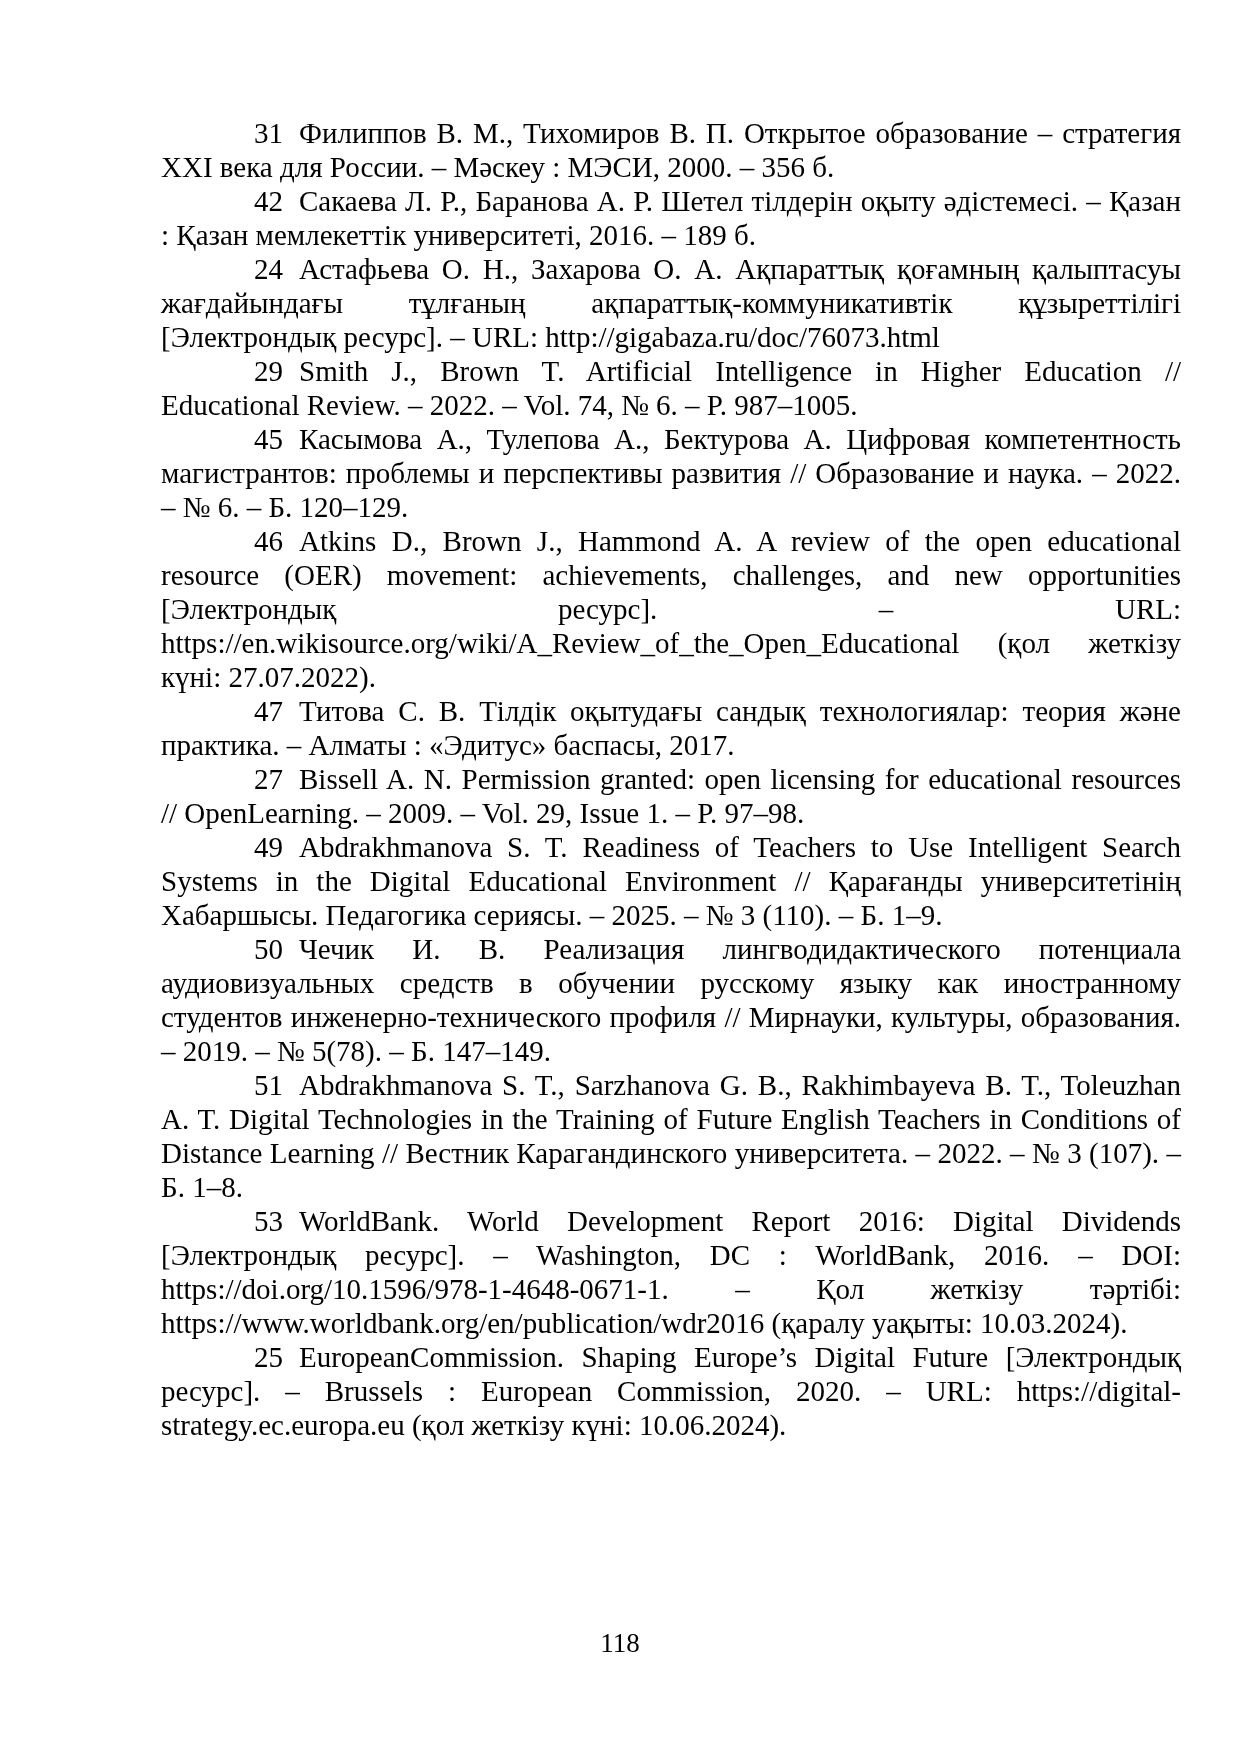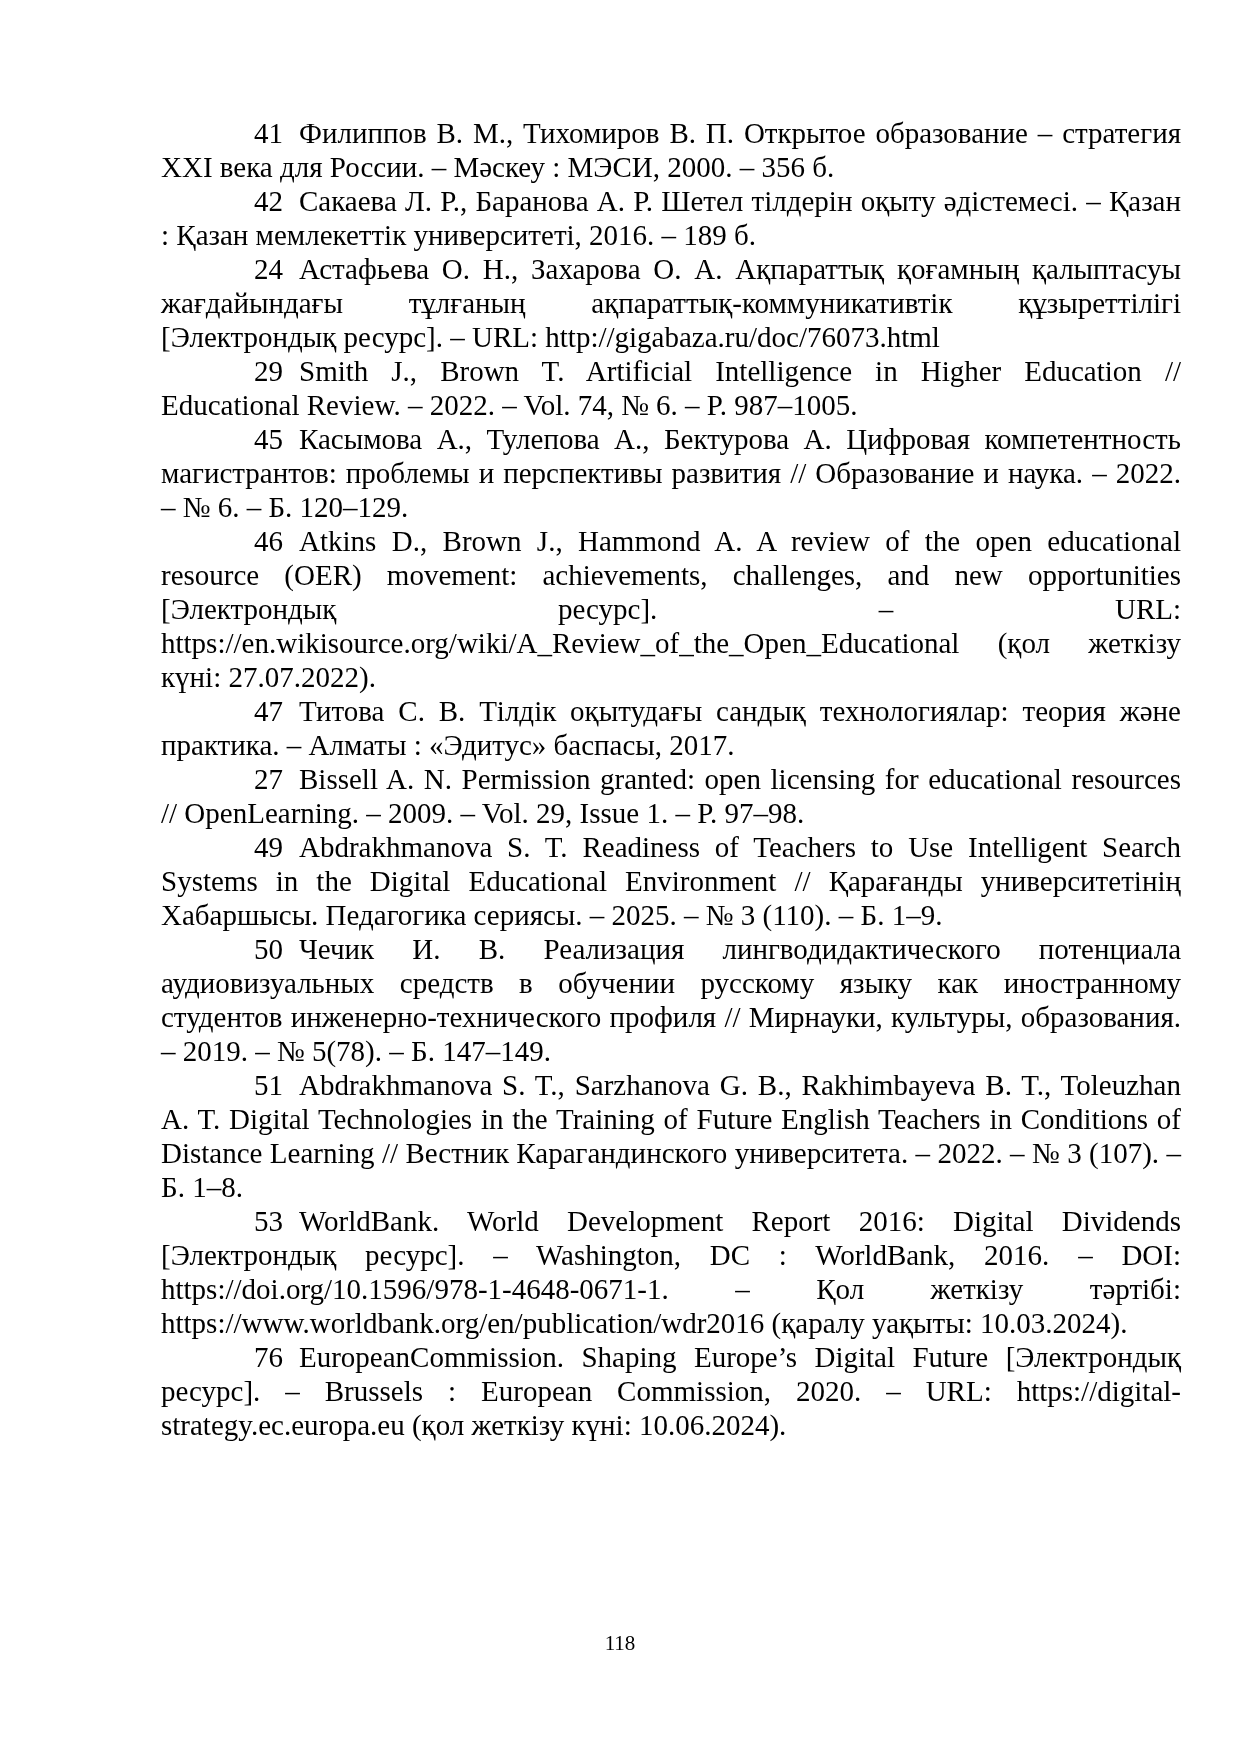--- a/index.html
+++ b/index.html
@@ -33,30 +33,30 @@
   }
   .ref-num {
     margin-right: 16px;
   }
   .page-number {
     position: absolute;
     top: 1626px;
     left: 0;
     width: 100%;
     text-align: center;
-    font-size: 21px;
+    font-size: 27px;
     line-height: 34px;
   }
 </style>
 </head>
 <body>
 
 <div class="page">
   <main class="text-block" id="references-list">
-  <p class="ref"><span class="ref-num">41</span><span class="ref-text">Филиппов В. М., Тихомиров В. П. Открытое образование – стратегия XXI века для России. – Мәскеу : МЭСИ, 2000. – 356 б.</span></p>
+  <p class="ref"><span class="ref-num">31</span><span class="ref-text">Филиппов В. М., Тихомиров В. П. Открытое образование – стратегия XXI века для России. – Мәскеу : МЭСИ, 2000. – 356 б.</span></p>
 
   <p class="ref"><span class="ref-num">42</span><span class="ref-text">Сакаева Л. Р., Баранова А. Р. Шетел тілдерін оқыту әдістемесі. – Қазан : Қазан мемлекеттік университеті, 2016. – 189 б.</span></p>
 
   <p class="ref"><span class="ref-num">24</span><span class="ref-text">Астафьева О. Н., Захарова О. А. Ақпараттық қоғамның қалыптасуы жағдайындағы тұлғаның ақпараттық-коммуникативтік құзыреттілігі [Электрондық ресурс]. – URL: http://gigabaza.ru/doc/76073.html</span></p>
 
   <p class="ref"><span class="ref-num">29</span><span class="ref-text">Smith J., Brown T. Artificial Intelligence in Higher Education // Educational Review. – 2022. – Vol. 74, № 6. – P. 987–1005.</span></p>
 
   <p class="ref"><span class="ref-num">45</span><span class="ref-text">Касымова А., Тулепова А., Бектурова А. Цифровая компетентность магистрантов: проблемы и перспективы развития // Образование и наука. – 2022. – № 6. – Б. 120–129.</span></p>
 
   <p class="ref"><span class="ref-num">46</span><span class="ref-text">Atkins D., Brown J., Hammond A. A review of the open educational resource (OER) movement: achievements, challenges, and new opportunities [Электрондық ресурс]. – URL: https://en.wikisource.org/wiki/A_Review_of_the_Open_Educational (қол жеткізу күні: 27.07.2022).</span></p>
@@ -67,16 +67,16 @@
 
   <p class="ref"><span class="ref-num">49</span><span class="ref-text">Abdrakhmanova S. T. Readiness of Teachers to Use Intelligent Search Systems in the Digital Educational Environment // Қарағанды университетінің Хабаршысы. Педагогика сериясы. – 2025. – № 3 (110). – Б. 1–9.</span></p>
 
   <p class="ref"><span class="ref-num">50</span><span class="ref-text">Чечик И. В. Реализация лингводидактического потенциала аудиовизуальных средств в обучении русскому языку как иностранному студентов инженерно-технического профиля // Мирнауки, культуры, образования. – 2019. – № 5(78). – Б. 147–149.</span></p>
 
   <p class="ref"><span class="ref-num">51</span><span class="ref-text">Abdrakhmanova S. T., Sarzhanova G. B., Rakhimbayeva B. T., Toleuzhan A. T. Digital Technologies in the Training of Future English Teachers in Conditions of Distance Learning // Вестник Карагандинского университета. – 2022. – № 3 (107). – Б. 1–8.</span></p>
 
 
   <p class="ref"><span class="ref-num">53</span><span class="ref-text">WorldBank. World Development Report 2016: Digital Dividends [Электрондық ресурс]. – Washington, DC : WorldBank, 2016. – DOI: https://doi.org/10.1596/978-1-4648-0671-1. – Қол жеткізу тәртібі: https://www.worldbank.org/en/publication/wdr2016 (қаралу уақыты: 10.03.2024).</span></p>
 
-  <p class="ref"><span class="ref-num">76</span><span class="ref-text">EuropeanCommission. Shaping Europe’s Digital Future [Электрондық ресурс]. – Brussels : European Commission, 2020. – URL: https://digital-strategy.ec.europa.eu (қол жеткізу күні: 10.06.2024).</span></p>
+  <p class="ref"><span class="ref-num">25</span><span class="ref-text">EuropeanCommission. Shaping Europe’s Digital Future [Электрондық ресурс]. – Brussels : European Commission, 2020. – URL: https://digital-strategy.ec.europa.eu (қол жеткізу күні: 10.06.2024).</span></p>
 </main>
   <footer class="page-number">118</footer>
 </div>
 
 </body></html>

